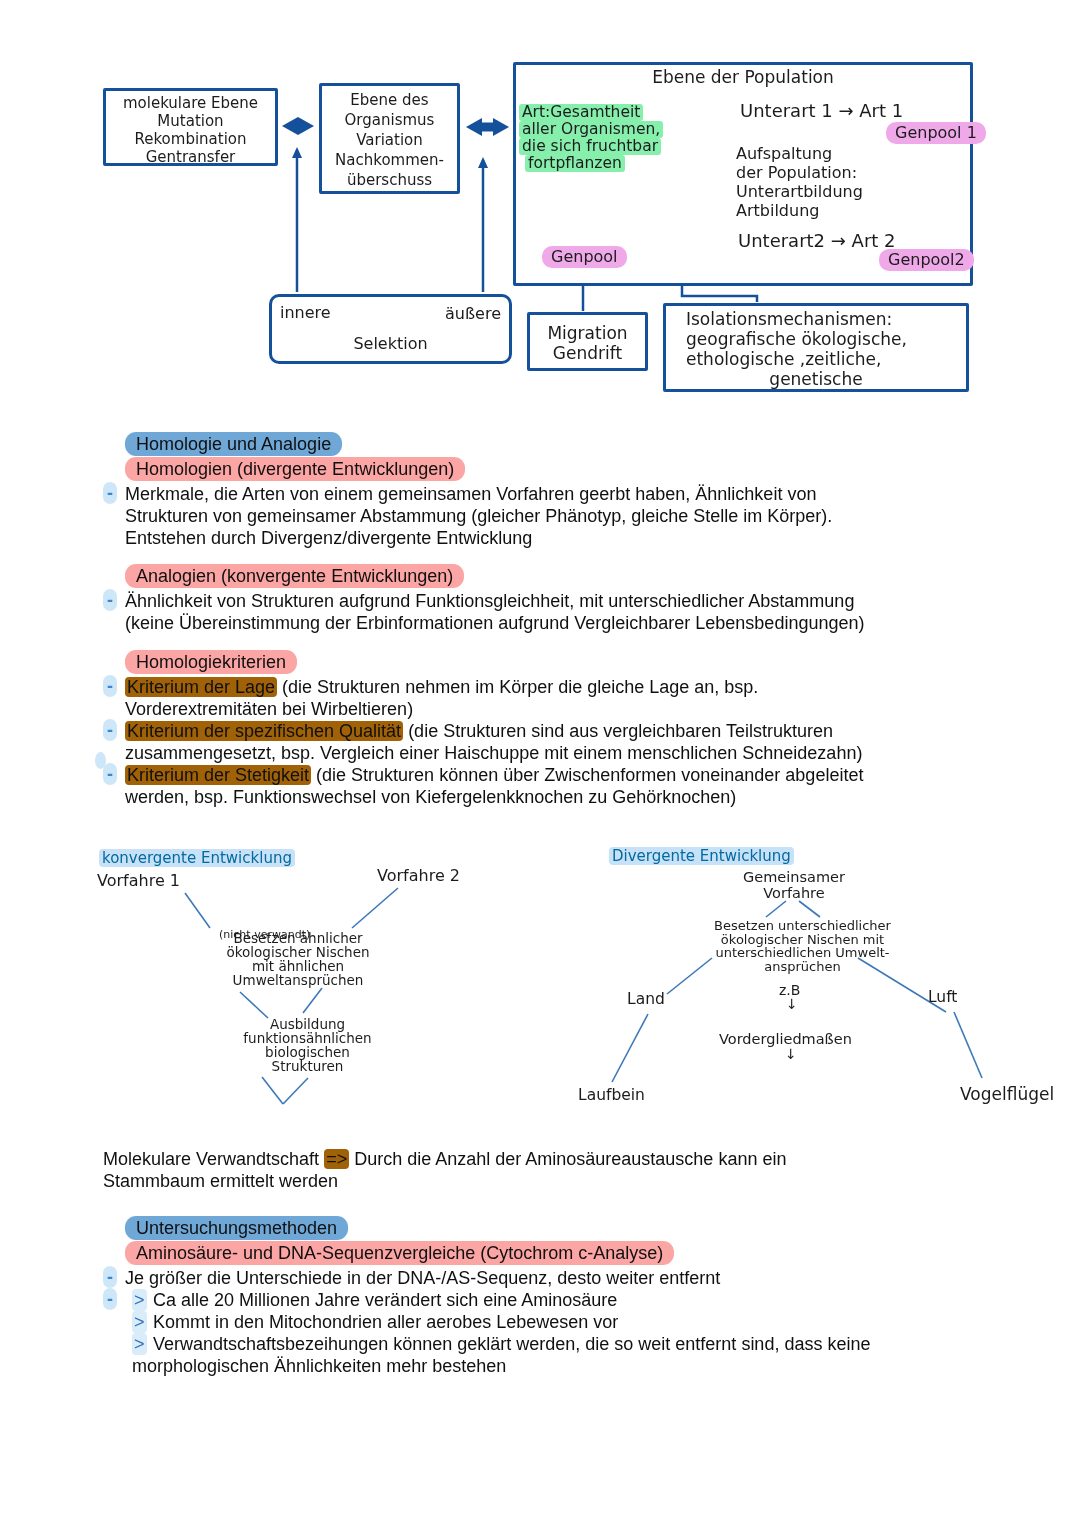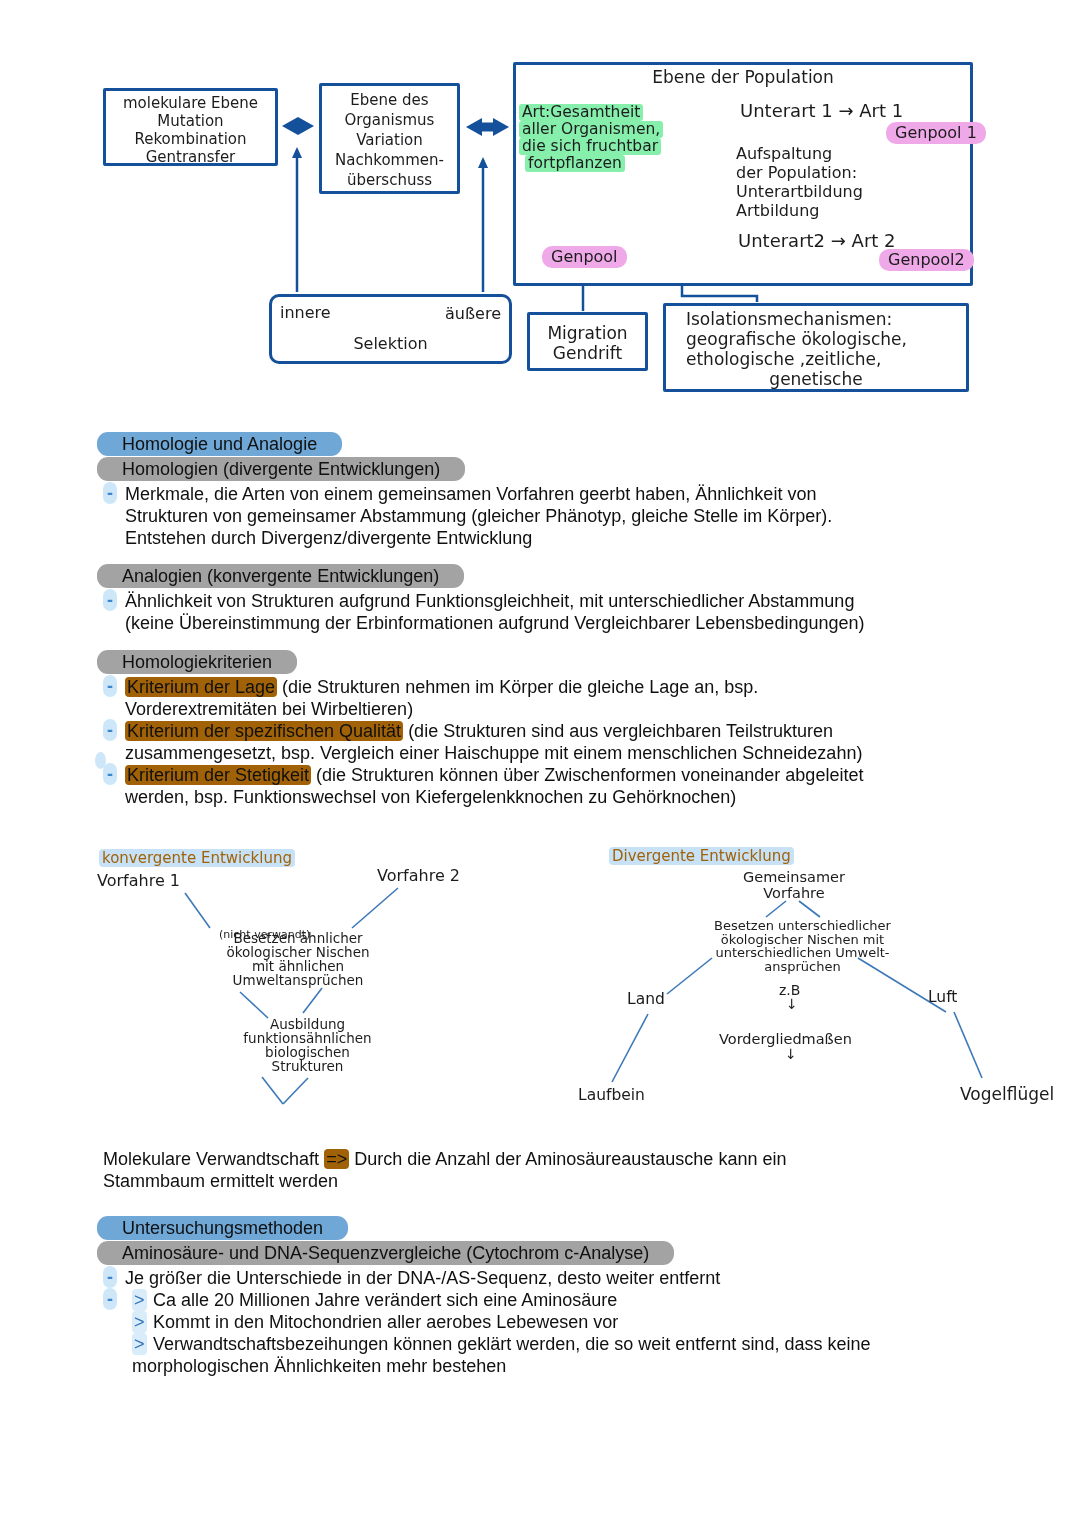--- a/index.html
+++ b/index.html
@@ -1,30 +1,30 @@
 <!DOCTYPE html>
 <html><head>
 <meta charset="utf-8">
 <style>
   html,body{margin:0;padding:0;}
   body{width:1080px;height:1527px;position:relative;background:#ffffff;overflow:hidden;
        font-family:"Liberation Sans",sans-serif;}
   .abs{position:absolute;}
   
   .hand{font-family:"DejaVu Sans",sans-serif;color:#1c1c1e;}
-  .handblue{color:#a16207;}
+  .handblue{color:#0369a1;}
   .hl-blue{background:#c7e2f7;border-radius:4px;padding:0 3px;}
   .bluebox{border:3px solid #15509b;background:#fff;border-radius:2px;box-sizing:border-box;}
   .pill-pink{background:#f0a9e8;border-radius:10px;padding:0 9px;font-size:16px;line-height:22px;display:inline-block;}
   .hl-green{background:#86efac;border-radius:3px;padding:0 3px;display:inline-block;}
   
   .typed{font-family:"Liberation Sans",sans-serif;color:#101010;font-size:18px;line-height:22px;}
-  .pill{border-radius:11px;padding:1px 25px;display:table;white-space:nowrap;}
+  .pill{border-radius:11px;padding:1px 11px;display:table;white-space:nowrap;margin-left:28px;}
   .pd{background:#6fa7d7;}
-  .pl{background:#a3a3a3;}
+  .pl{background:#fca5a5;}
   .hl-inline{background:#a16207;border-radius:4px;padding:0 2px;}
   .bl{position:relative;padding-left:28px;}
   .dash{position:absolute;left:6px;top:-1px;color:#3e86cc;background:#cde7f9;border-radius:7px;padding:0 4px;font-weight:700;}
   .sub{position:relative;padding-left:56px;}
   .gt{position:absolute;left:35px;top:0;color:#2e6fb5;background:#d9ecfa;border-radius:4px;padding:0 2px;}
   .cont{padding-left:35px;}
   .ctr{text-align:center;}
   svg{position:absolute;left:0;top:0;}
 </style>
 </head>

